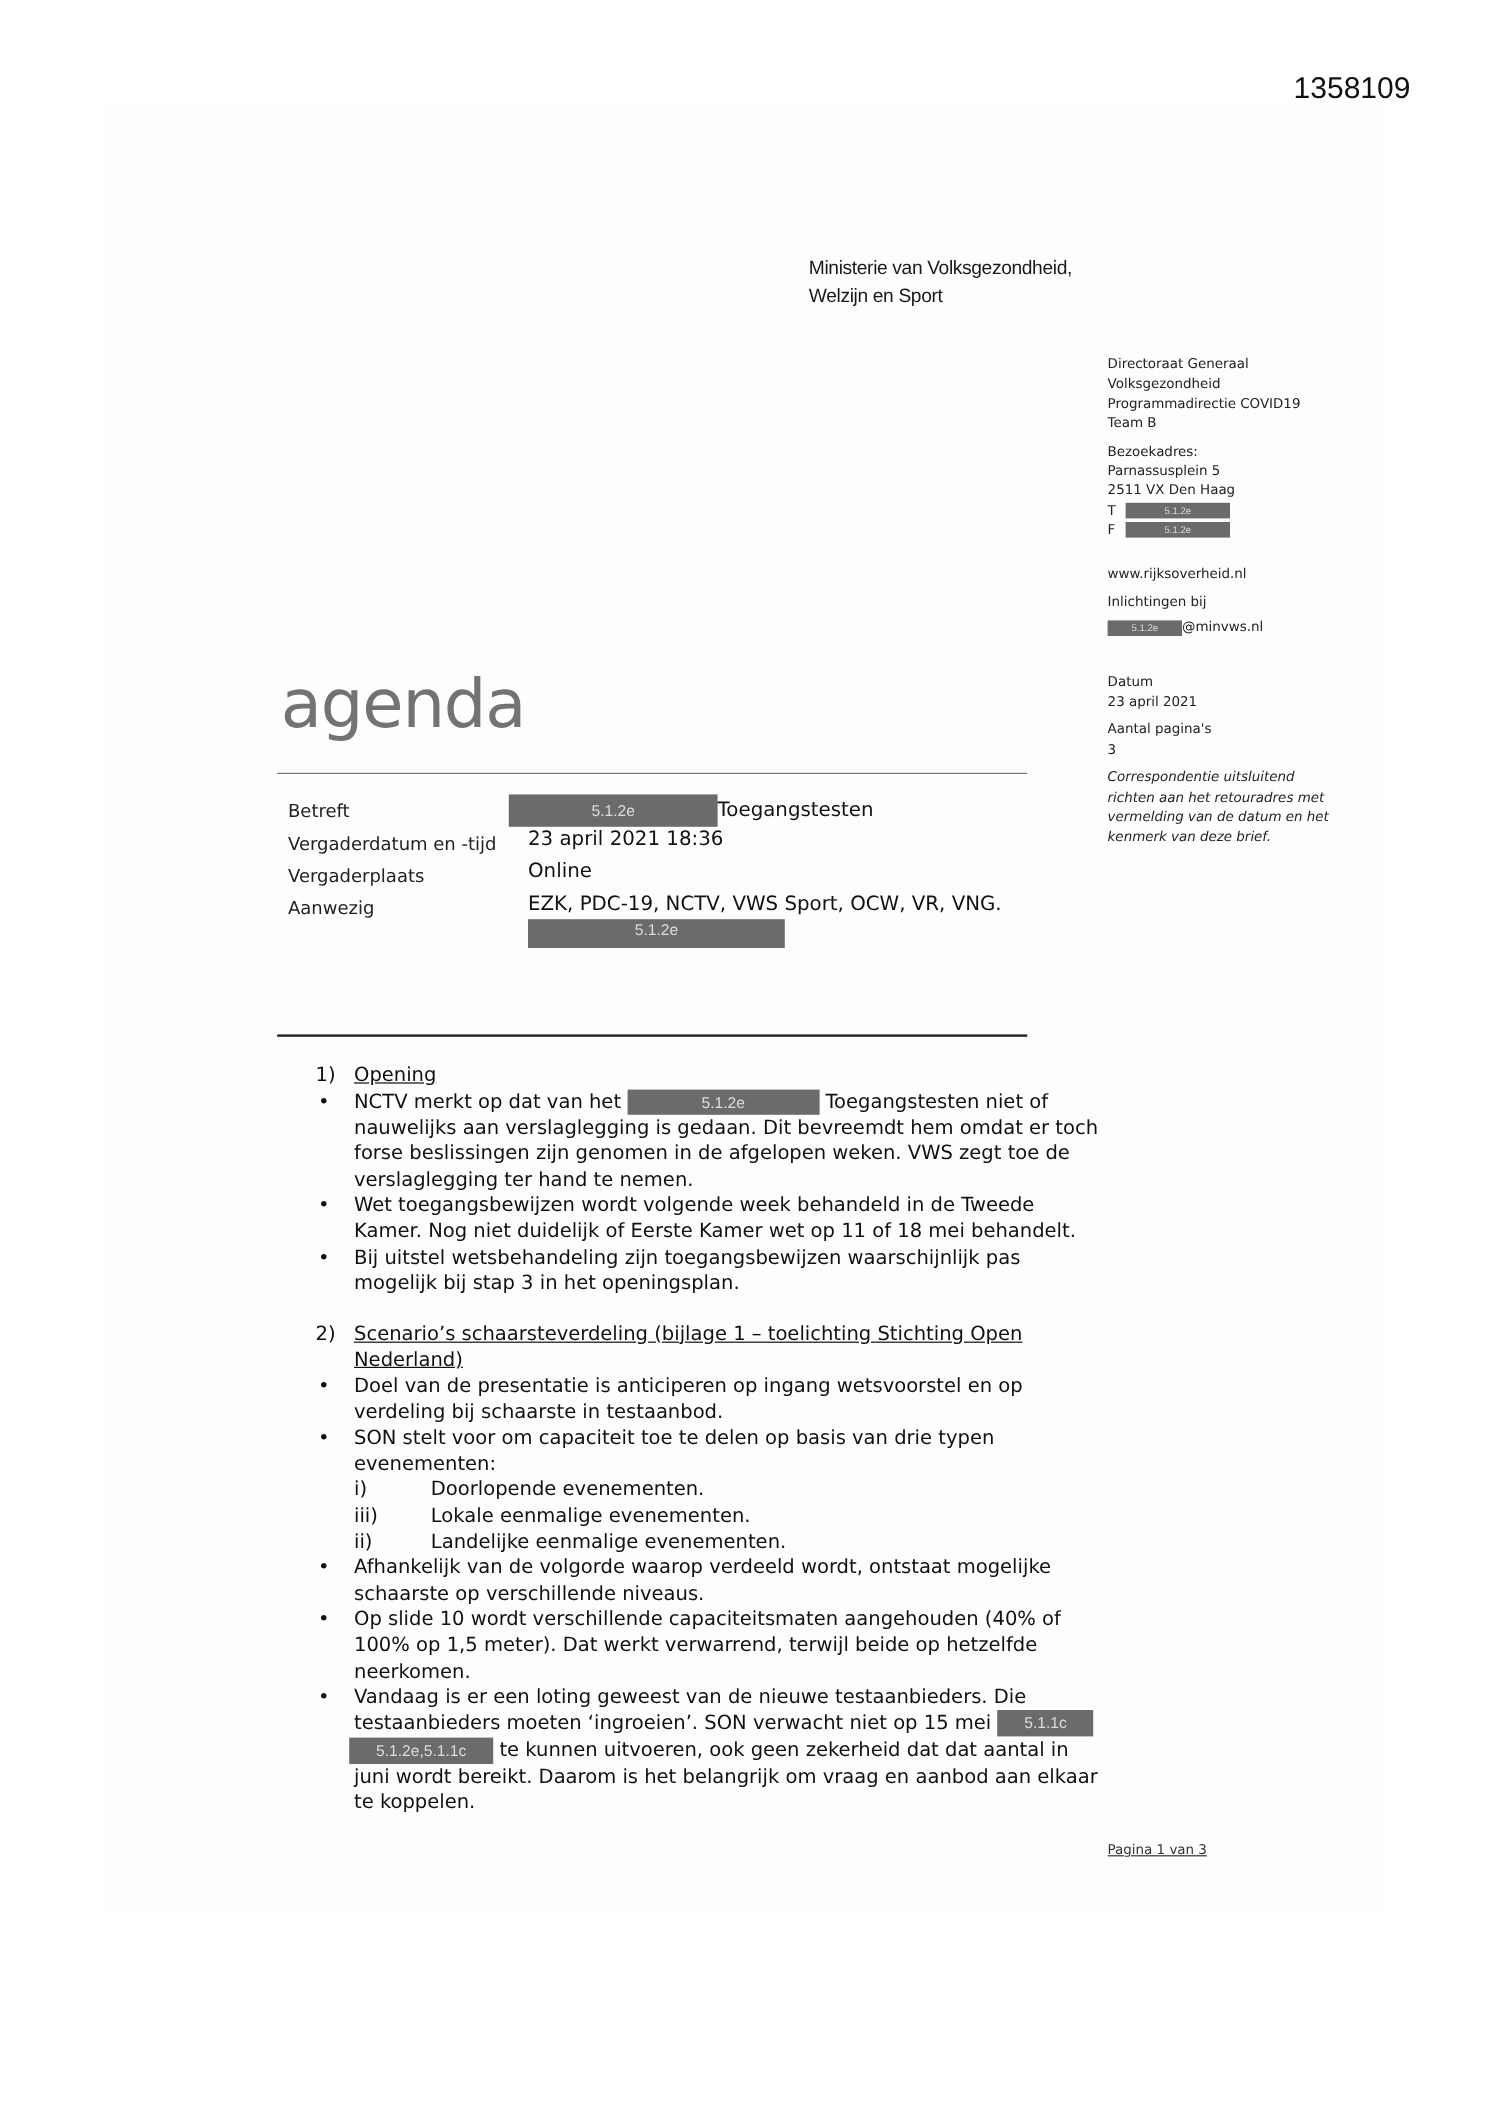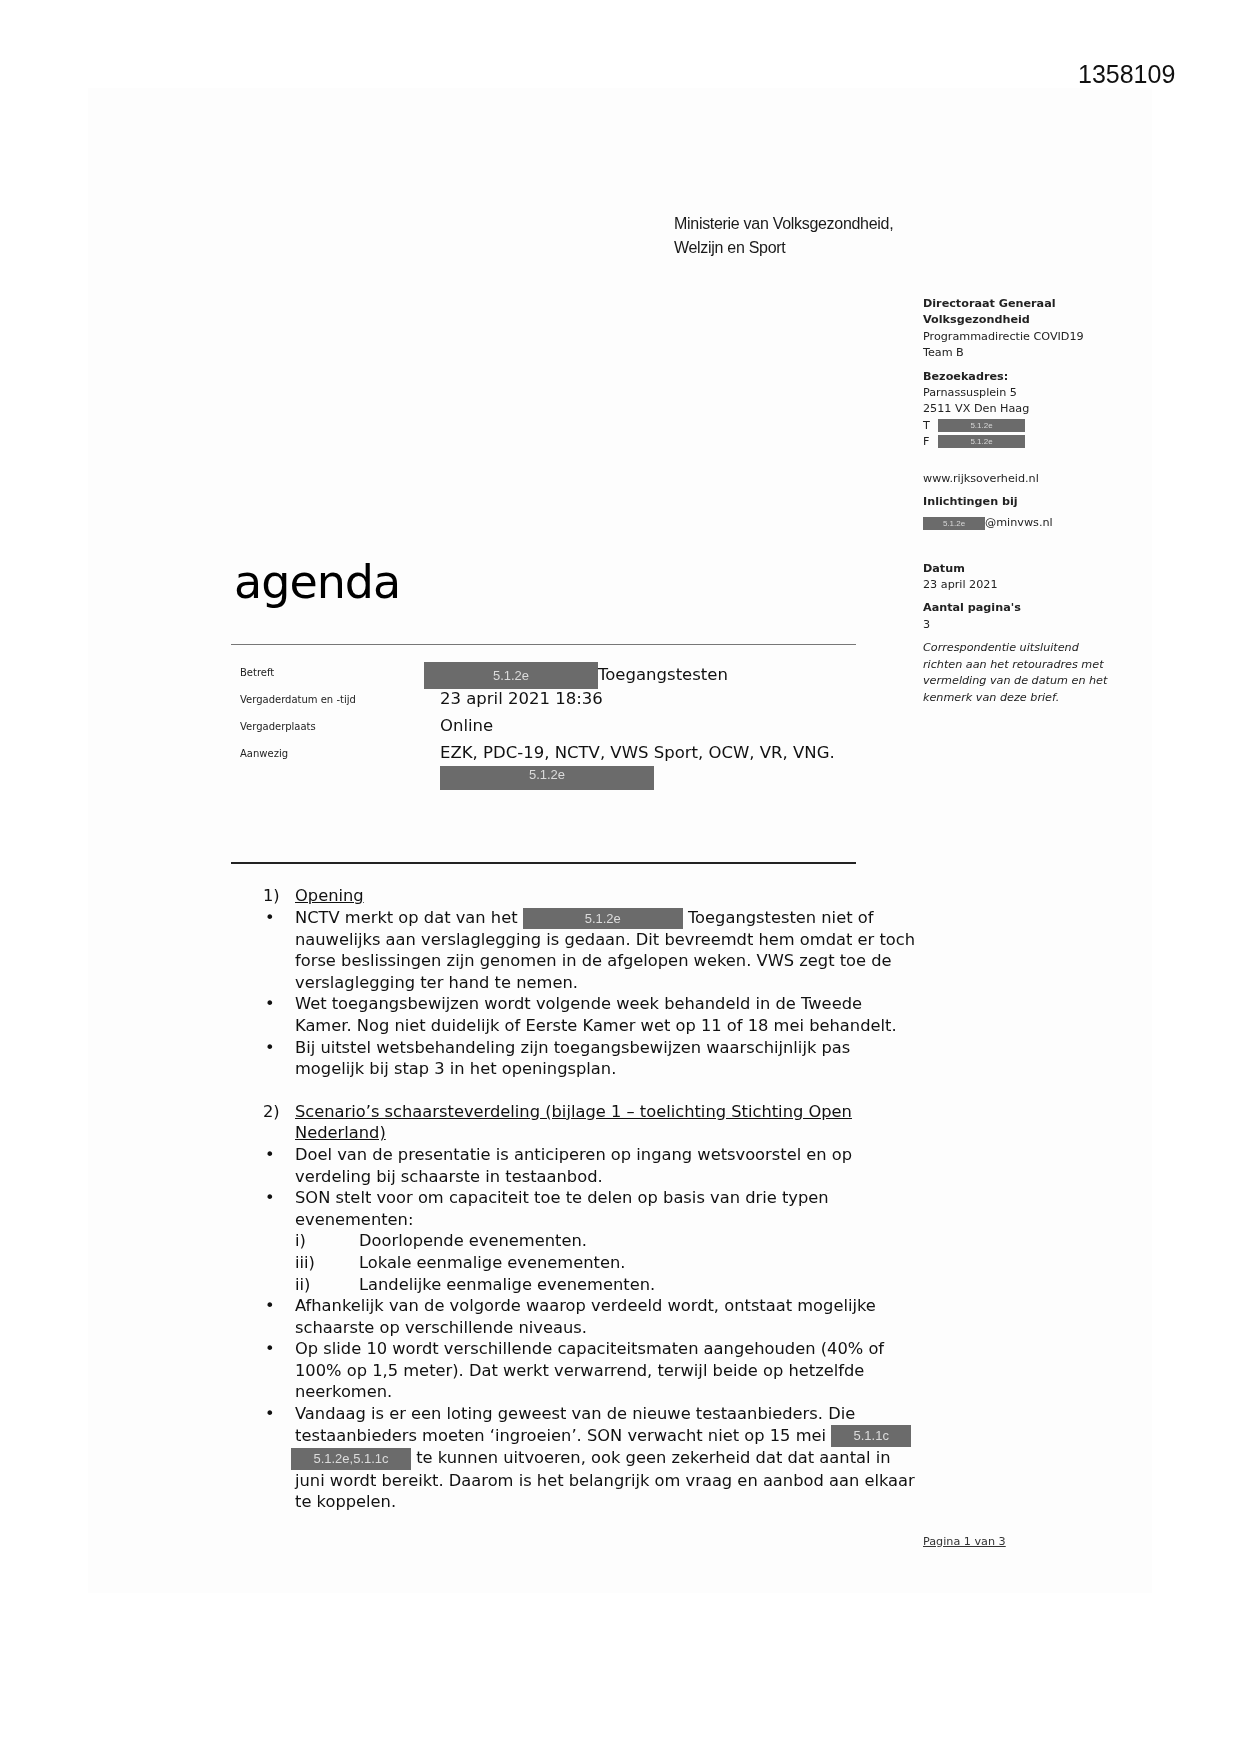--- a/index.html
+++ b/index.html
@@ -15,38 +15,38 @@
   .doc-id {
     position: absolute; left: 1078px; top: 60px;
     font-family: "Liberation Sans", sans-serif; font-size: 25px; color: #111;
   }
   .ministry {
     position: absolute; left: 674px; top: 212px;
     font-family: Liberation Sans, sans-serif; font-size: 16px; line-height: 24px; color: #1a1a1a;
     letter-spacing: -0.3px;
   }
   .sidebar { position: absolute; left: 923px; top: 296px; width: 210px; font-size: 11.2px; line-height: 16.4px; color: #222; }
-  .sidebar .b { font-weight: bold; }
+  .sidebar .b { font-weight: normal; }
   .sidebar .blk { margin-bottom: 7px; }
   .sidebar .it { font-style: italic; }
   .sb-red {
     display: inline-block; background: #6b6b6b; color: #d8d8d8; font-family: "Liberation Sans", sans-serif;
     font-size: 8px; text-align: center; vertical-align: middle; height: 13px; line-height: 13px;
   }
   .tf-row { display: flex; align-items: center; height: 16px; }
   .tf-row .k { width: 15px; }
   .title {
     position: absolute; left: 234px; top: 555px;
-    font-family: "DejaVu Sans", sans-serif; font-size: 46px; font-weight: normal; color: #000000; letter-spacing: -1px;
+    font-family: "DejaVu Sans", sans-serif; font-size: 56px; font-weight: normal; color: #737373; letter-spacing: -1px;
   }
   .rule { position: absolute; left: 231px; width: 625px; height: 1px; background: #777; }
   .rule.thick { height: 2px; background: #222; }
   .meta { position: absolute; left: 240px; top: 662px; width: 620px; }
   .meta-row { position: relative; height: 27px; }
-  .meta-label { position: absolute; left: 0; top: 5px; font-size: 10px; color: #222; }
+  .meta-label { position: absolute; left: 0; top: 5px; font-size: 15px; color: #222; }
   .meta-val { position: absolute; left: 200px; top: 0; font-size: 16.5px; color: #111; white-space: nowrap; }
   .red {
     display: inline-block; background: #6b6b6b; color: #dcdcdc; text-align: center;
     font-family: "Liberation Sans", sans-serif; font-size: 13px; vertical-align: middle;
   }
   .body { position: absolute; left: 263px; top: 885px; width: 660px; font-size: 16.3px; line-height: 21.6px; color: #111; }
   .h { display: flex; }
   .h .n { width: 32px; }
   .h .t { text-decoration: underline; }
   .bl { display: flex; }

